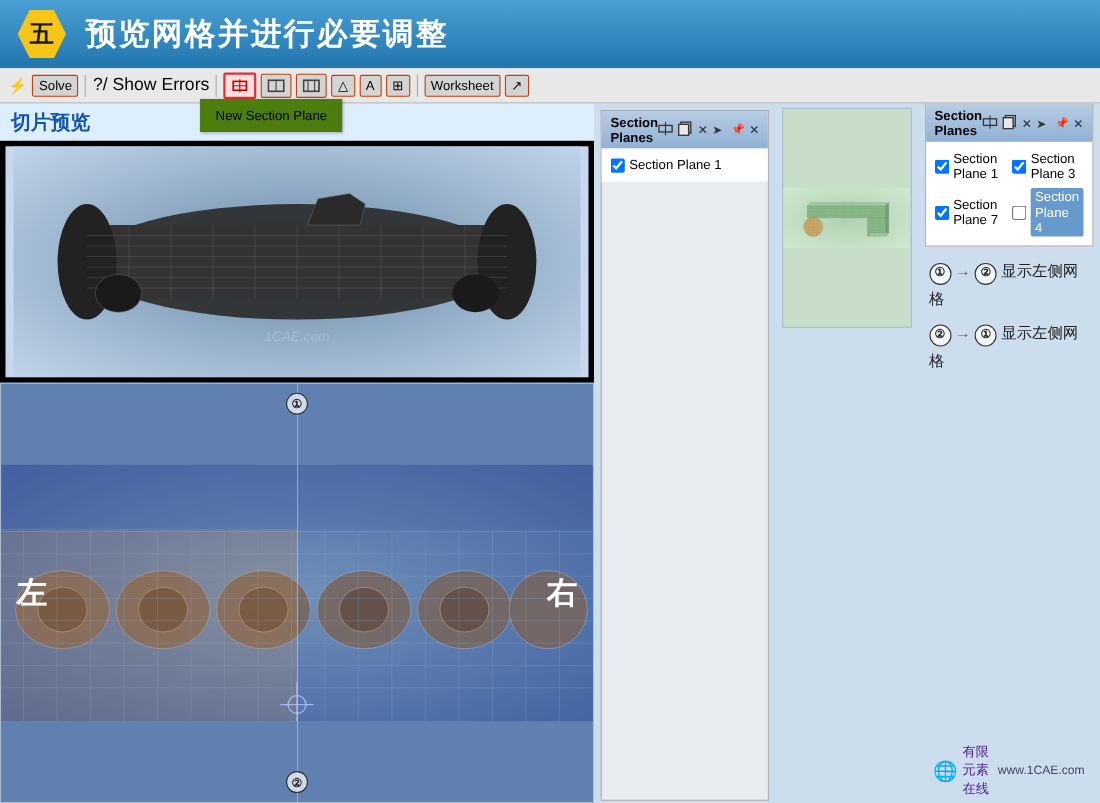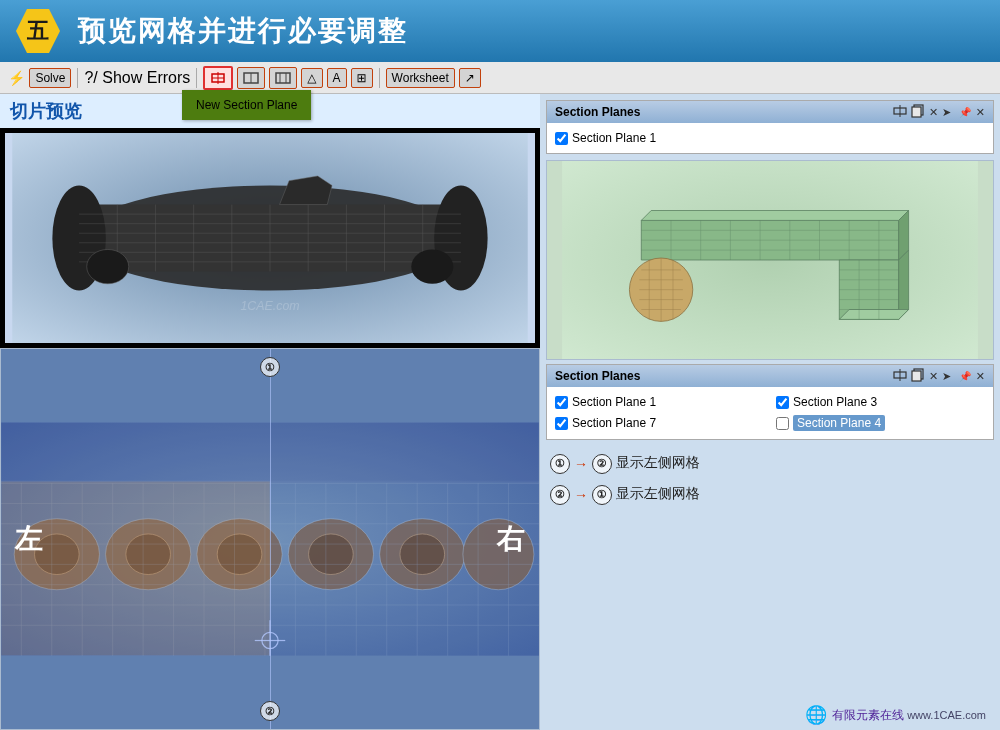--- a/index.html
+++ b/index.html
@@ -125,21 +125,21 @@
       flex: 1;
       position: relative;
       overflow: hidden;
       border: 1px solid #aabbd0;
     }
 
     
     .right-col {
       flex: 1;
       display: flex;
-      flex-direction: column;
+      flex-direction: row;
       gap: 0;
     }
 
     
     .panel-section {
       background: #e8ecf0;
       border: 1px solid #aaa;
       margin: 6px;
       margin-bottom: 2px;
     }

